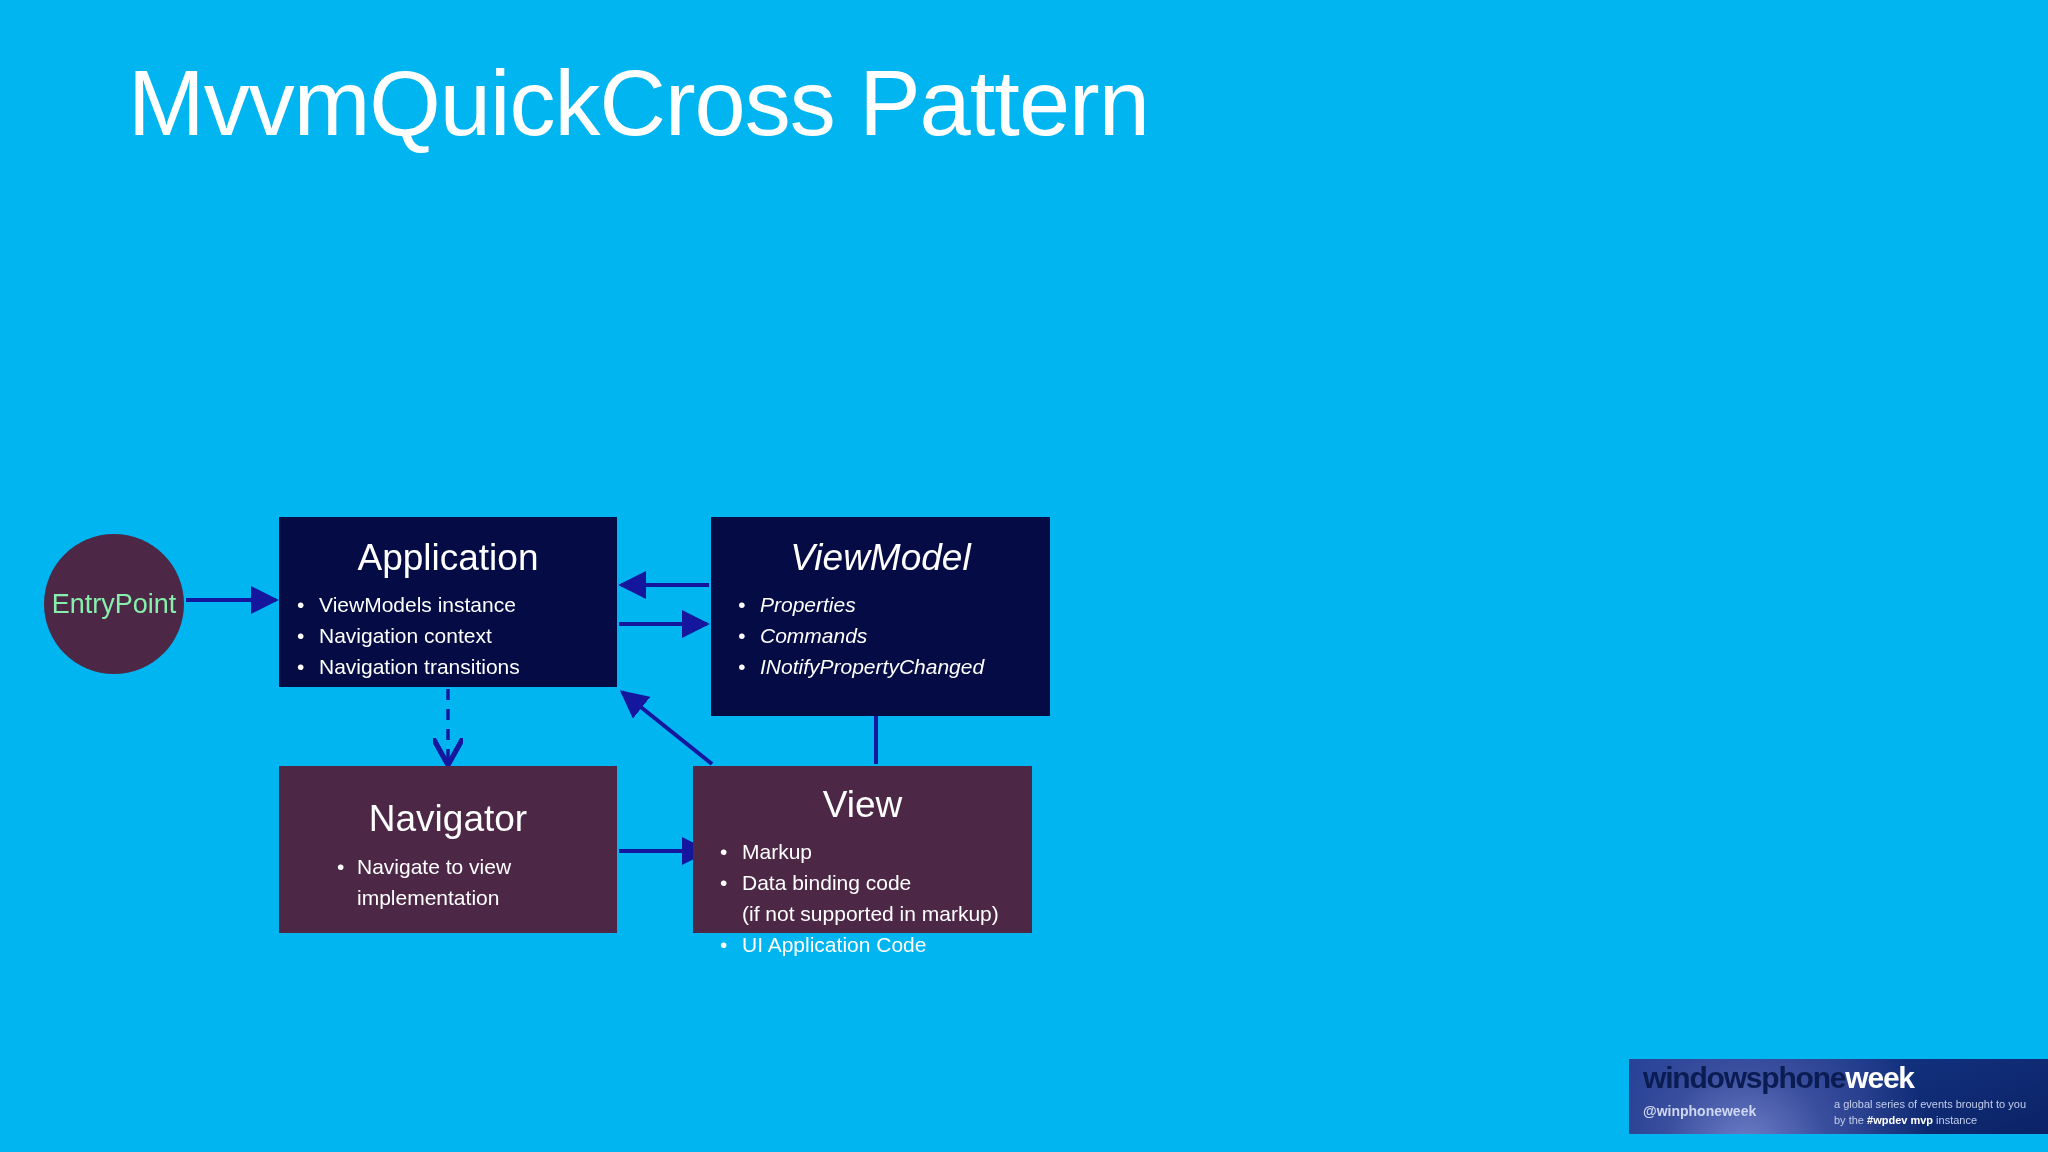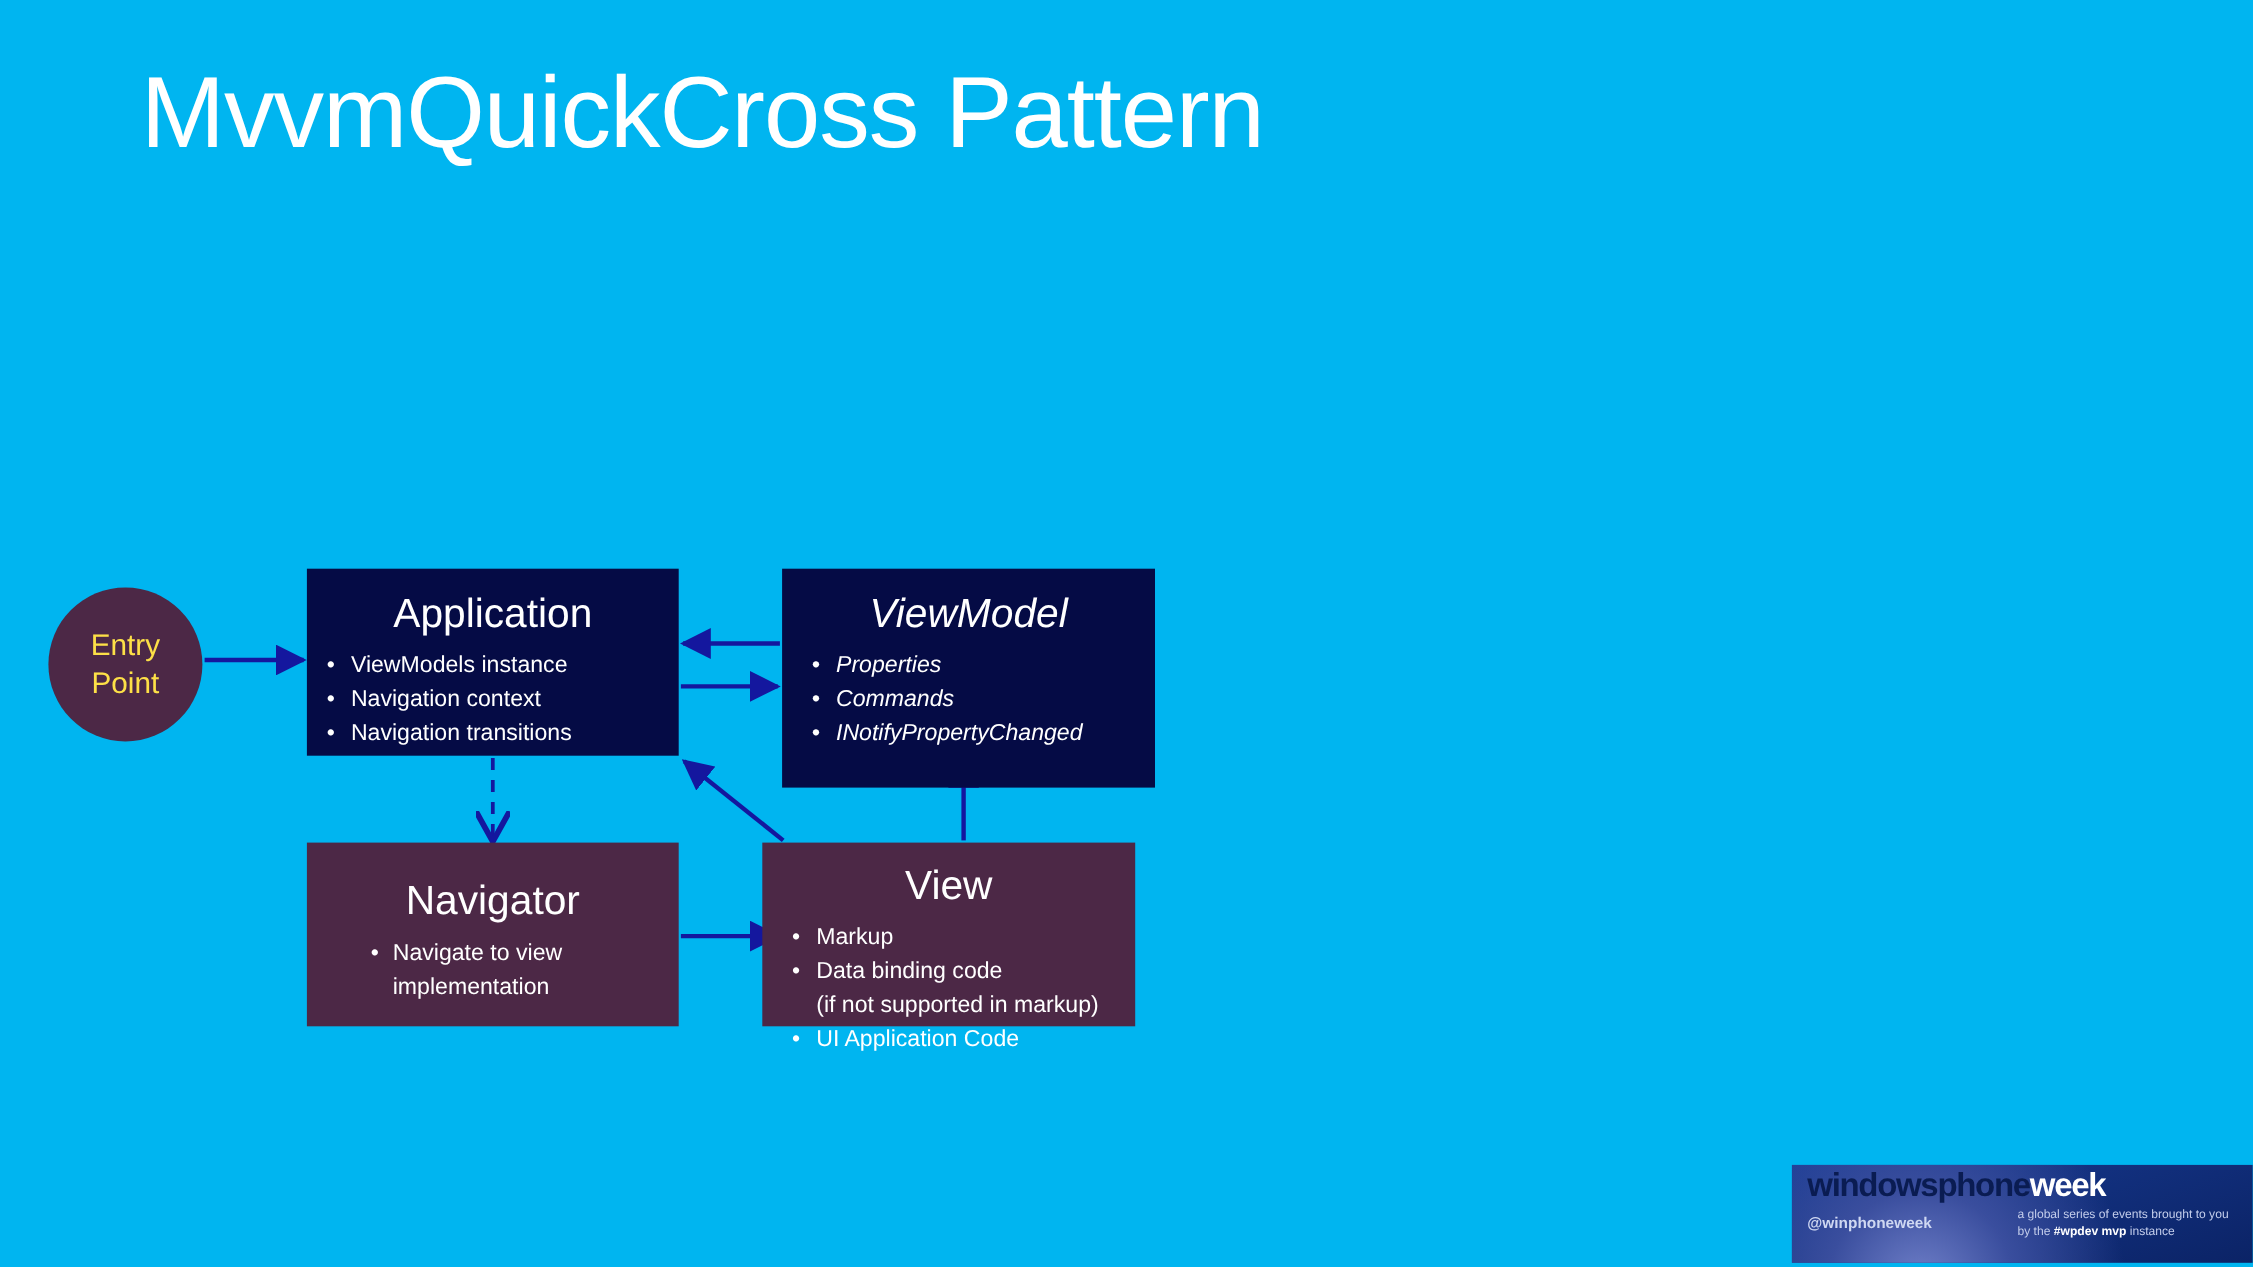--- a/index.html
+++ b/index.html
@@ -117,34 +117,33 @@
   #node-view .bullets { margin-top:9px; padding-left:9px; }
 
   
   #node-entrypoint {
     position:absolute;
     left:44px; top:534px;
     width:140px; height:140px;
     border-radius:50%;
     background:#4c2846;
     display:flex;
-    flex-direction:column;
     align-items:center;
     justify-content:center;
-    color:#fde047;
+    color:#86efac;
     font-size:27px;
     line-height:1.28;
     text-align:center;
   }
 
   
   #footer-logo {
     position:absolute;
     left:1629px; top:1059px;
-    width:419px; height:89px;
+    width:419px; height:75px;
     background:
       radial-gradient(circle at 28% 120%, #6f7fc8 0%, #3a4e9e 26%, rgba(20,40,120,0) 58%),
       linear-gradient(160deg, #1b3d96 0%, #12307e 45%, #0b2366 100%);
     overflow:hidden;
   }
   .logo-wordmark {
     position:absolute;
     left:14px; top:4px;
     font-size:30px;
     font-weight:bold;

